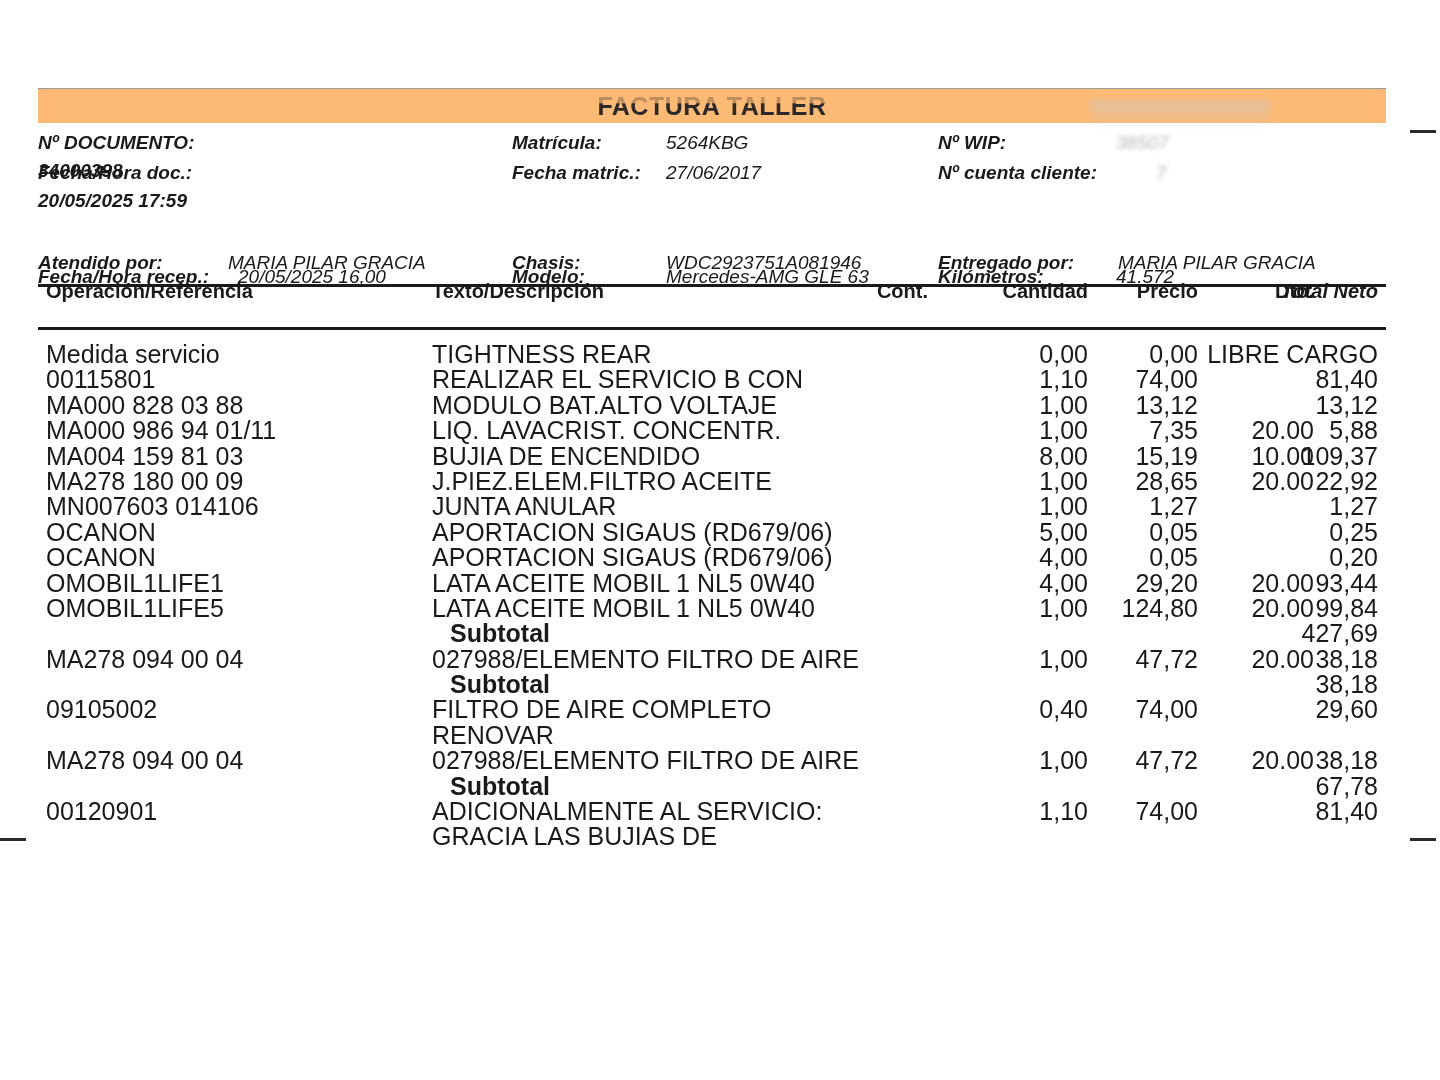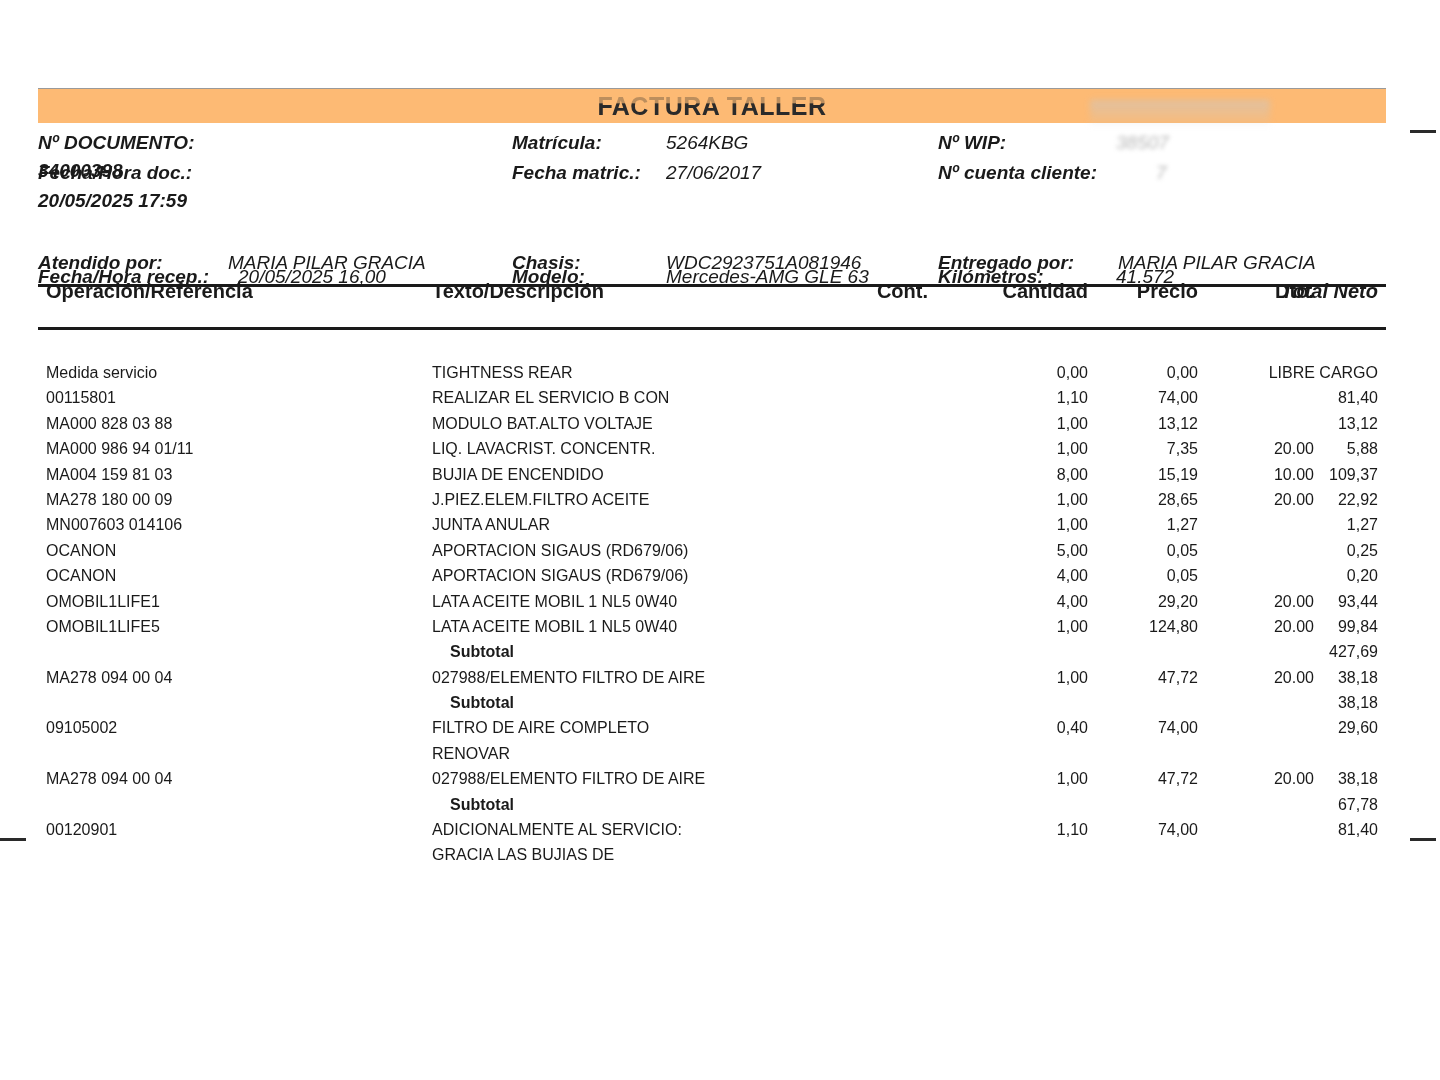--- a/index.html
+++ b/index.html
@@ -148,22 +148,21 @@
   .th-cant { left: 830px; width: 220px; text-align: right; }
   .th-prec { left: 1000px; width: 160px; text-align: right; }
   .th-dto  { left: 1090px; width: 186px; text-align: right; }
   .th-tot  { left: 1160px; width: 180px; text-align: right; font-style: italic; }
 
   .tbody {
     position: absolute;
     left: 38px;
     top: 340px;
     width: 1348px;
-    font-size: 16px;
-    margin-top: 24px;
+    font-size: 25px;
   }
   .trow {
     position: relative;
     height: 25.4px;
   }
   .cell {
     position: absolute;
     top: 0;
     white-space: nowrap;
   }

